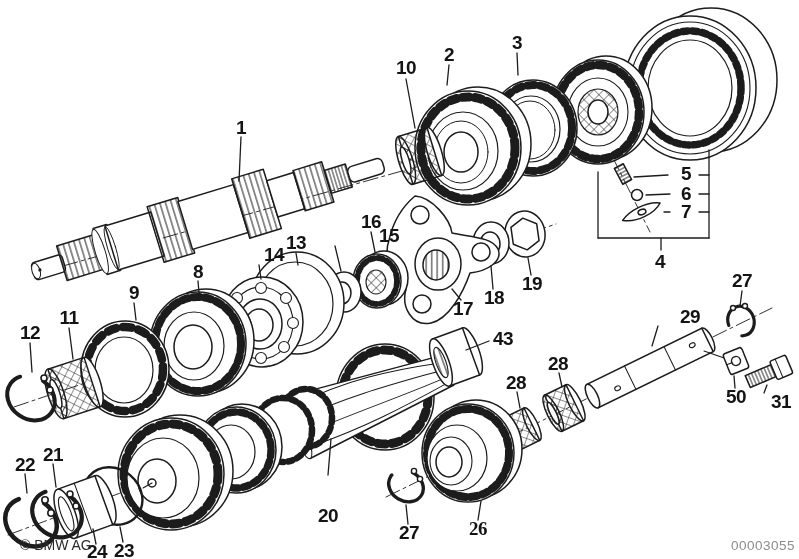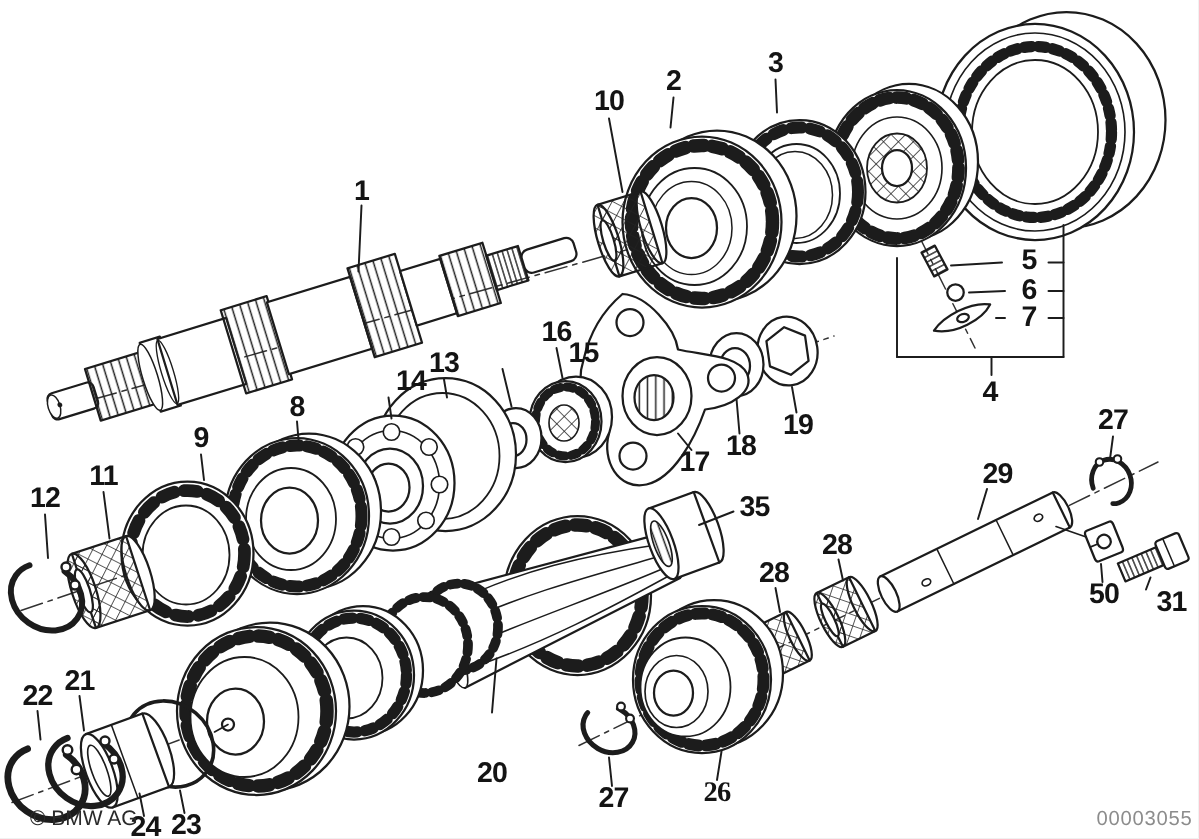--- a/index.html
+++ b/index.html
@@ -388,27 +388,27 @@
       <span class="callout" style="left: 353px; top: 236px; margin-left: 36px;">15</span>
       <span class="callout" style="left: 371px; top: 222px;">16</span>
       <span class="callout" style="left: 463px; top: 309px;">17</span>
       <span class="callout" style="left: 494px; top: 298px;">18</span>
       <span class="callout" style="left: 532px; top: 284px;">19</span>
       <span class="callout" style="left: 328px; top: 484px; margin-top: 32px;">20</span>
       <span class="callout" style="left: 53px; top: 455px;">21</span>
       <span class="callout" style="left: 25px; top: 465px;">22</span>
       <span class="callout" style="left: 124px; top: 551px;">23</span>
       <span class="callout" style="left: 97px; top: 552px;">24</span>
-      <span class="callout" style="left: 503px; top: 339px;">35</span>
+      <span class="callout" style="left: 503px; top: 339px;">43</span>
       <span class="callout" style="left: 478px; top: 529px; font-family: Liberation Serif, serif;">26</span>
       <span class="callout" style="left: 742px; top: 281px;">27</span>
       <span class="callout" style="left: 409px; top: 533px;">27</span>
       <span class="callout" style="left: 516px; top: 383px;">28</span>
       <span class="callout" style="left: 558px; top: 364px;">28</span>
-      <span class="callout" style="left: 665px; top: 317px;">29</span>
+      <span class="callout" style="left: 690px; top: 317px;">29</span>
       <span class="callout" style="left: 736px; top: 397px;">50</span>
       <span class="callout" style="left: 765px; top: 402px; margin-left: 16px;">31</span>
     </div>
 
   <div class="copyright">© BMW AG</div>
 
   <div class="docnum">00003055</div>
 </div>
 
 </body></html>

